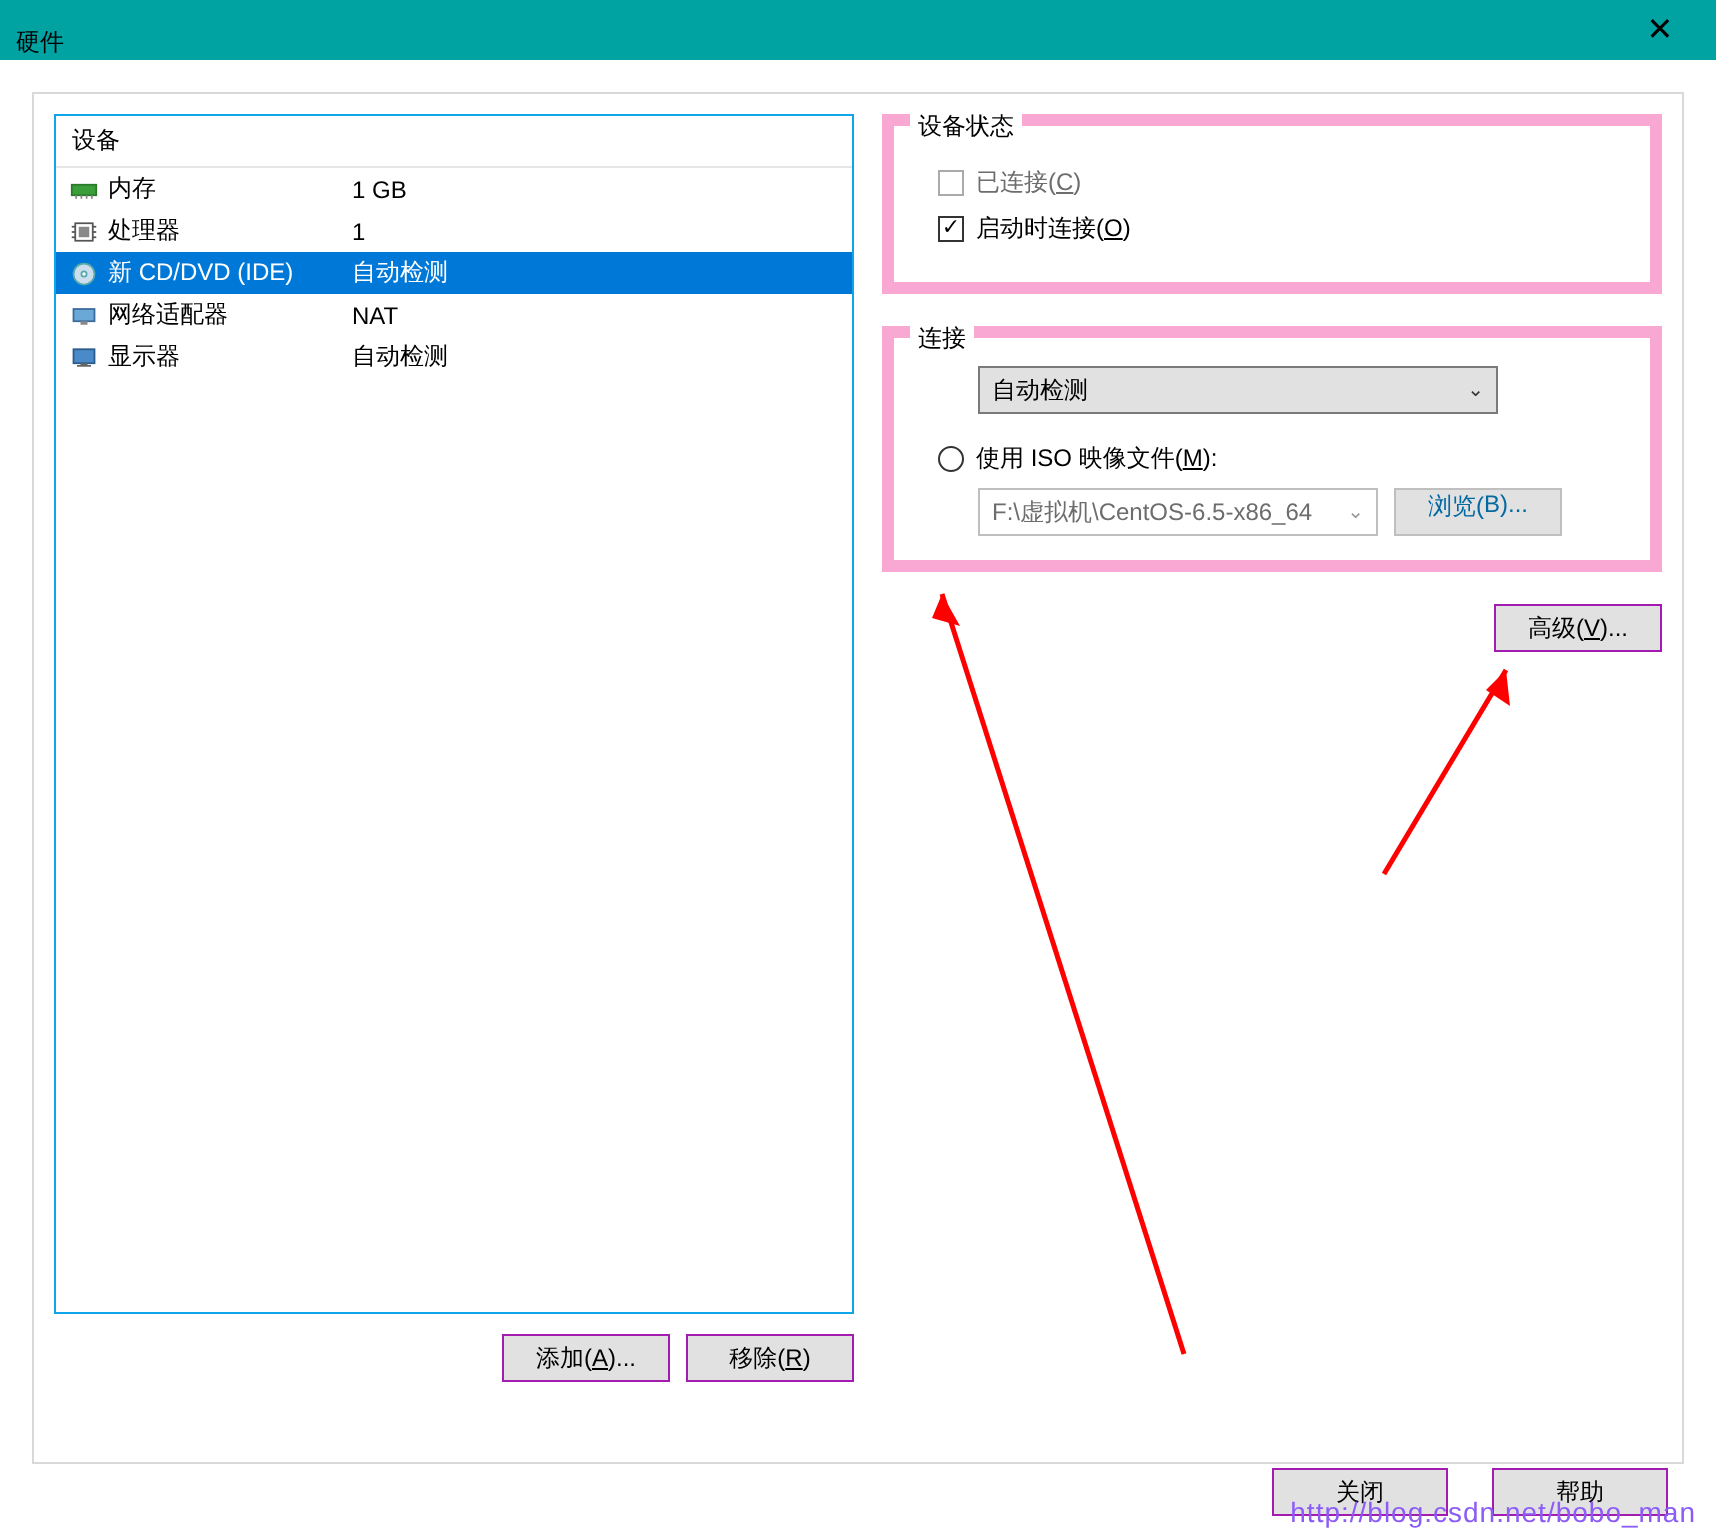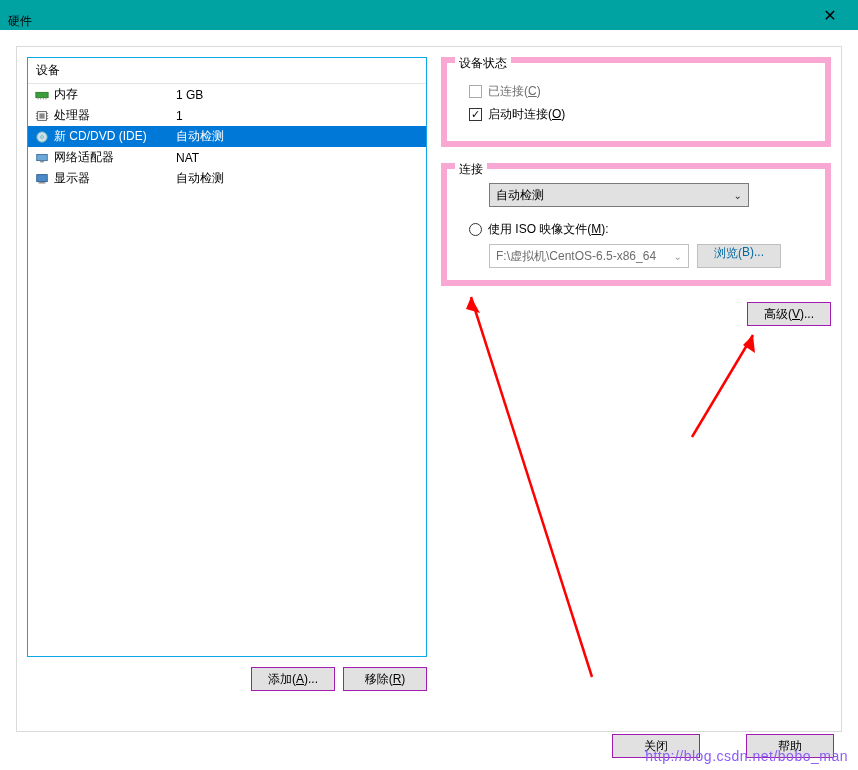--- a/index.html
+++ b/index.html
@@ -48,21 +48,21 @@
 .combo { width: 260px; height: 24px; border: 1px solid #7a7a7a; background: #e1e1e1; display: flex; align-items: center; padding: 0 6px; margin-left: 30px; position: relative; }
 .combo .arrow { margin-left: auto; font-size: 10px; color: #333; }
 .txt { width: 200px; height: 24px; border: 1px solid #bfbfbf; background: #fff; padding: 0 6px; margin-left: 30px; display: flex; align-items: center; color: #6d6d6d; overflow: hidden; white-space: nowrap; }
 .txt .arrow { margin-left: auto; font-size: 10px; color: #999; }
 
 .iso-row { display: flex; align-items: center; gap: 8px; margin-top: 6px; }
 .browse-btn { width: 84px; height: 24px; border: 1px solid #bfbfbf; background: #e1e1e1; color: #0369a1; display: inline-flex; justify-content: center; }
 
 .adv-row { display: flex; justify-content: flex-end; margin-top: 10px; }
 
-.footer { position: absolute; right: 24px; bottom: 12px; display: flex; gap: 24px; }
+.footer { position: absolute; right: 24px; bottom: 12px; display: flex; gap: 0; }
 
 .icon svg { width: 14px; height: 14px; }
 
 .annotation { position: absolute; pointer-events: none; }
 .arrow-line { stroke: #ff0000; stroke-width: 2.5; fill: none; }
 .arrow-head { fill: #ff0000; }
 
 .watermark { position: absolute; right: 10px; bottom: 6px; color: #8b5cf6; font-size: 14px; letter-spacing: 0.5px; pointer-events: none; }
 </style>
 </head>

